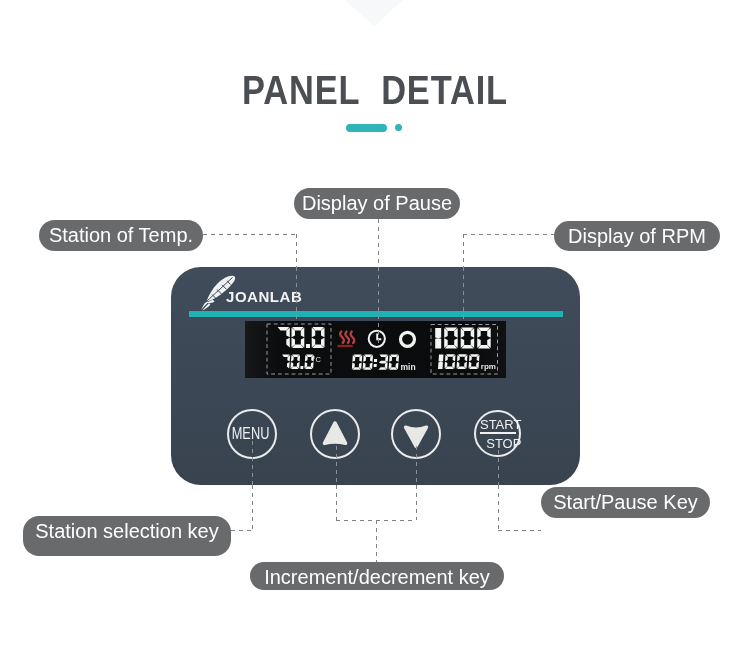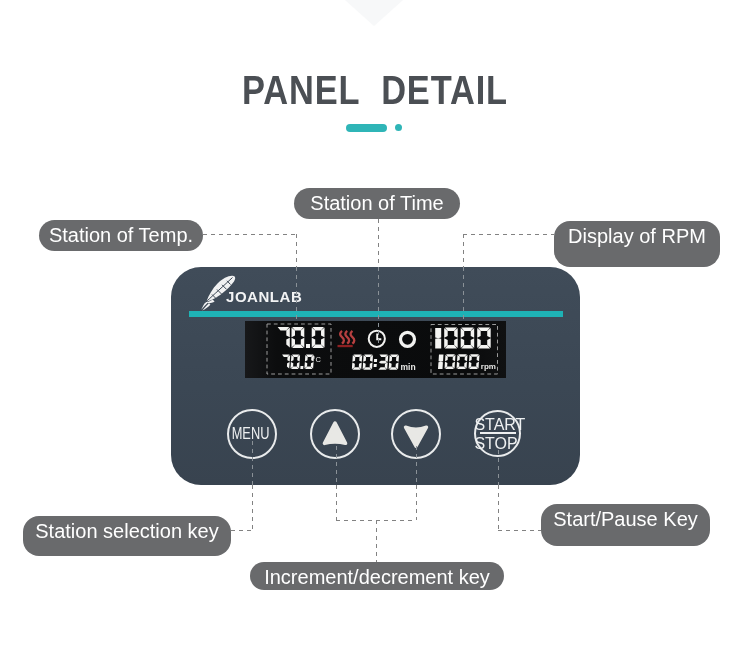--- a/index.html
+++ b/index.html
@@ -12,23 +12,23 @@
 <body>
 
 <svg class="abs" style="left:0;top:0" width="750" height="30">
     <polygon points="345,0 403,0 374,26" fill="#f7f8f9"></polygon>
   </svg>
 
 <div class="abs" id="title" style="left:0;top:68px;width:750px;text-align:center;font-size:40px;font-weight:bold;color:#4b4f54;letter-spacing:1px;transform:scaleX(0.86)">PANEL&nbsp; DETAIL</div>
 <div class="abs" style="left:346px;top:123.5px;width:41px;height:8px;border-radius:4px;background:#2fb5b7"></div>
 <div class="abs" style="left:395px;top:124px;width:7px;height:7px;border-radius:50%;background:#2fb5b7"></div>
 
-<div class="pill" style="left:294px;top:188px;width:166px;height:31px">Station of Time</div>
+<div class="pill" style="left:294px;top:188px;width:166px;height:31px">Display of Pause</div>
 <div class="pill" style="left:39px;top:220px;width:164px;height:31px">Station of Temp.</div>
-<div class="pill" style="left:554px;top:221px;width:166px;height:46px;line-height:30px">Display of RPM</div>
+<div class="pill" style="left:554px;top:221px;width:166px;height:30px;line-height:30px">Display of RPM</div>
 
 <div class="abs" style="left:170.5px;top:267px;width:409.5px;height:218px;border-radius:30px;background:linear-gradient(180deg,#404c59 0%,#3b4754 55%,#38434f 100%)"></div>
 
 <svg class="abs" style="left:198px;top:272px" width="42" height="40" viewBox="0 0 42 40">
   <g fill="#f0f1f2">
     <path d="M8.5,29.5 C10.5,23.5 14.5,16.5 19.5,11.5 C24.5,6.5 30.5,3.5 34.5,3.8 C37.5,4 38,6.5 36,9.5 C33.5,13.2 29,17.5 24,21.5 C19,25.5 12.5,29 8.5,29.5 Z"></path>
     <path d="M7.8,30.6 C9.8,30.2 12.5,29 14.8,27.4 L16.6,29.8 C13.8,31.2 10.4,31.6 7.8,30.6 Z"></path>
     <path d="M3.2,37.8 C4.6,34.4 6.4,31.4 8.3,29.2 L9.9,30.6 C7.8,32.8 5.2,35.6 3.2,37.8 Z"></path>
     <path d="M4.2,38.6 C7.0,37.4 10.2,35.2 12.4,32.8 L11.0,31.2 C8.6,33.6 6.0,36.4 4.2,38.6 Z"></path>
   </g>
@@ -169,21 +169,21 @@
   </div>
 <div class="btn" style="left:310.1px"></div>
 <svg class="abs" style="left:310.1px;top:408.5px" width="50" height="50" viewBox="0 0 50 50">
   <path d="M25,14.2 L35.5,34.3 Q25,31.6 14.5,34.3 Z" fill="#e8e8e5" stroke="#e8e8e5" stroke-width="3.6" stroke-linejoin="round"></path>
 </svg>
 <div class="btn" style="left:391.1px"></div>
 <svg class="abs" style="left:391.1px;top:408.5px" width="50" height="50" viewBox="0 0 50 50">
   <path d="M14.5,18.2 Q25,22.3 35.5,18.2 L25,37.3 Z" fill="#e8e8e5" stroke="#e8e8e5" stroke-width="3.4" stroke-linejoin="round"></path>
 </svg>
 <div class="btn" style="left:474.4px;width:47px;height:47px;top:410px"></div>
-<div class="abs" style="left:474.4px;top:410px;width:47px;height:47px;color:#eef0f1;text-align:left;font-size:16px">
+<div class="abs" style="left:474.4px;top:410px;width:47px;height:47px;color:#eef0f1;text-align:right;font-size:13px">
   <div style="margin-top:10px;line-height:10px">START</div>
   <div style="margin:2px auto 0;width:36px;height:1.5px;background:#eef0f1"></div>
   <div style="margin-top:5px;line-height:10px">STOP</div>
 </div>
 
 <div class="dwh" style="left:203px;top:234px;width:93px"></div>
 <div class="dwh" style="left:463px;top:234px;width:91px"></div>
 <div class="dw" style="left:377.5px;top:219px;height:48px"></div>
 <div class="dw" style="left:296px;top:234px;height:33px"></div>
 <div class="dw" style="left:463px;top:234px;height:33px"></div>
@@ -199,14 +199,14 @@
 <div class="dw" style="left:252px;top:485px;height:45px"></div>
 <div class="dw" style="left:335.5px;top:485px;height:35px"></div>
 <div class="dw" style="left:415.5px;top:485px;height:35px"></div>
 <div class="dw" style="left:498px;top:485px;height:45px"></div>
 <div class="dwh" style="left:231px;top:530px;width:21px"></div>
 <div class="dwh" style="left:498px;top:530px;width:43px"></div>
 <div class="dwh" style="left:335.5px;top:520px;width:80px"></div>
 <div class="dw" style="left:375.5px;top:520px;height:42px"></div>
 
 <div class="pill" style="left:23px;top:516px;width:208px;height:40px;line-height:30px">Station selection key</div>
-<div class="pill" style="left:541px;top:504px;width:169px;height:42px">Start/Pause Key</div>
+<div class="pill" style="left:541px;top:487px;width:169px;height:31px">Start/Pause Key</div>
 <div class="pill" style="left:250px;top:562px;width:254px;height:28px;line-height:30px">Increment/decrement key</div>
 
 </body></html>

